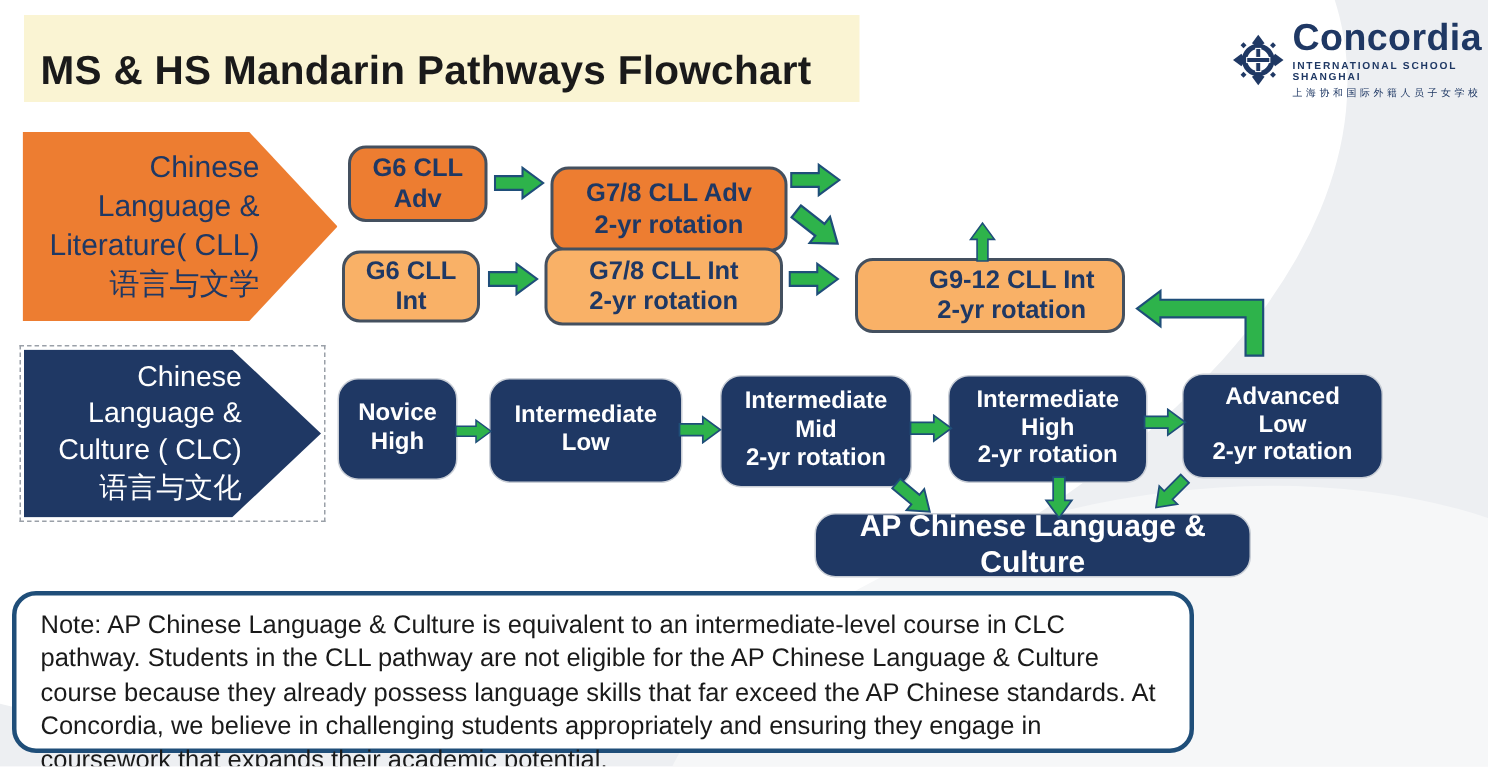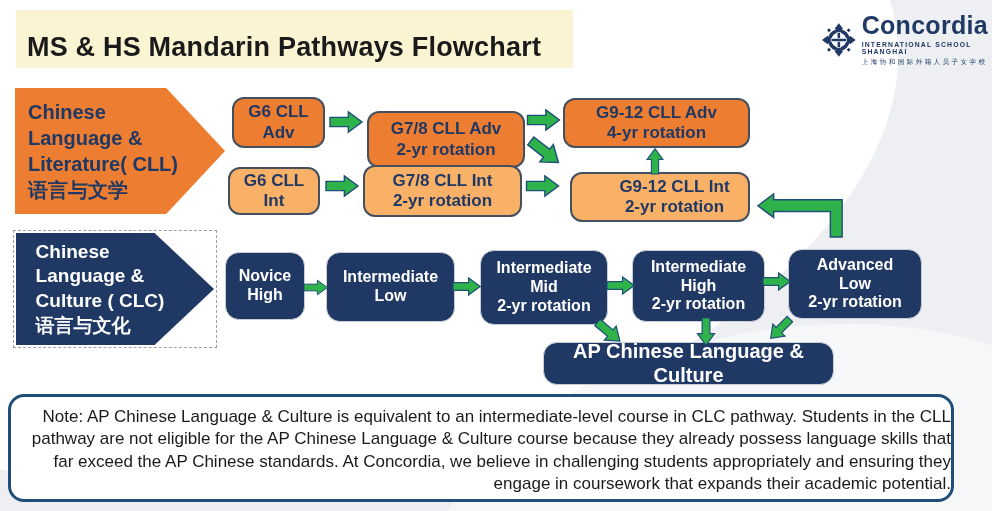--- a/index.html
+++ b/index.html
@@ -10,33 +10,33 @@
 
   .title-bar{position:absolute;left:16px;top:10px;width:557px;height:58px;background:#FAF4D3;display:flex;align-items:center;padding-left:11px;box-sizing:border-box;}
   .title-bar span{font-size:27px;font-weight:600;color:#1a1a1a;letter-spacing:0.2px;margin-top:16px;}
 
   .logo{position:absolute;left:822px;top:10px;width:166px;height:60px;display:flex;align-items:center;}
   .logo-text{margin-left:6px;display:flex;flex-direction:column;align-items:flex-start;}
   .logo-name{font-size:25px;font-weight:700;color:#1F3864;line-height:1;letter-spacing:0.3px;}
   .logo-sub{font-size:6.8px;font-weight:700;color:#1F3864;letter-spacing:1.2px;margin-top:3px;}
   .logo-cn{font-size:6.6px;color:#1F3864;letter-spacing:2.4px;margin-top:3px;}
 
-  .pathway{position:absolute;display:flex;flex-direction:column;justify-content:center;align-items:center;text-align:left;font-weight:700;white-space:pre-line;}
+  .pathway{position:absolute;display:flex;flex-direction:column;justify-content:center;align-items:center;text-align:right;font-weight:400;white-space:pre-line;}
   .pathway-cll{left:15px;top:88px;width:210px;height:126px;background:#ED7D31;color:#1F3864;font-size:20px;line-height:1.3;clip-path:polygon(0 0,72% 0,100% 50%,72% 100%,0 100%);padding-right:34px;box-sizing:border-box;}
   .clc-dash{position:absolute;left:13px;top:230px;width:204px;height:118px;border:1px dashed #9aa0a8;box-sizing:border-box;}
   .pathway-clc{left:16px;top:233px;width:198px;height:112px;background:#1F3864;color:#ffffff;font-size:19px;line-height:1.3;clip-path:polygon(0 0,70% 0,100% 50%,70% 100%,0 100%);padding-right:30px;box-sizing:border-box;}
 
   .node{position:absolute;display:flex;align-items:center;justify-content:center;text-align:center;white-space:pre-line;box-sizing:border-box;border-radius:12px;font-weight:700;line-height:1.18;}
   .orange-adv{background:#ED7D31;border:2.5px solid #44505f;color:#1F3864;font-size:17px;}
   .orange-int{background:#F9B167;border:2.5px solid #44505f;color:#1F3864;font-size:17px;}
   .blue{background:#1F3864;border:1.5px solid #c9ced6;color:#ffffff;font-size:16px;font-weight:600;border-radius:14px;}
 
   .arr{position:absolute;overflow:visible;}
 
-  .note-box{position:absolute;left:8px;top:394px;width:946px;height:108px;background:#ffffff;border:3px solid #1F4E79;border-radius:16px;box-sizing:border-box;padding:9px 0;text-align:right;}
+  .note-box{position:absolute;left:8px;top:394px;width:788px;height:108px;background:#ffffff;border:3px solid #1F4E79;border-radius:16px;box-sizing:border-box;padding:9px 16px;}
   .note-box p{margin:0;font-size:17px;line-height:1.32;color:#1a1a1a;font-weight:500;}
 </style>
 </head>
 <body>
 
 <div class="frame">
   <div class="swoosh1"></div>
   <div class="swoosh2"></div>
 
   <svg width="0" height="0" style="position:absolute">
@@ -75,22 +75,20 @@
 
   <div class="pathway pathway-cll">Chinese
 Language &amp;
 Literature( CLL)
 语言与文学</div>
 
   <div class="node orange-adv" style="left:232px;top:97px;width:93px;height:51px;">G6 CLL
 Adv</div>
   <div class="node orange-adv" style="left:367px;top:95px;width:158px;height:57px;margin-top:16px;">G7/8 CLL Adv
 2-yr rotation</div>
-  <div class="node orange-adv" style="left:563px;top:98px;width:187px;height:50px;">G9-12 CLL Adv
-4-yr rotation</div>
   <div class="node orange-int" style="left:228px;top:167px;width:92px;height:48px;">G6 CLL
 Int</div>
   <div class="node orange-int" style="left:363px;top:165px;width:159px;height:52px;">G7/8 CLL Int
 2-yr rotation</div>
   <div class="node orange-int" style="left:570px;top:172px;width:180px;height:50px;padding-left:29px;">G9-12 CLL Int
 2-yr rotation</div>
 
   <svg class="arr" style="left:330px;top:111px;" width="33" height="22" viewBox="0 0 36 24">
       <use href="#block-arrow-right"></use>
     </svg>

